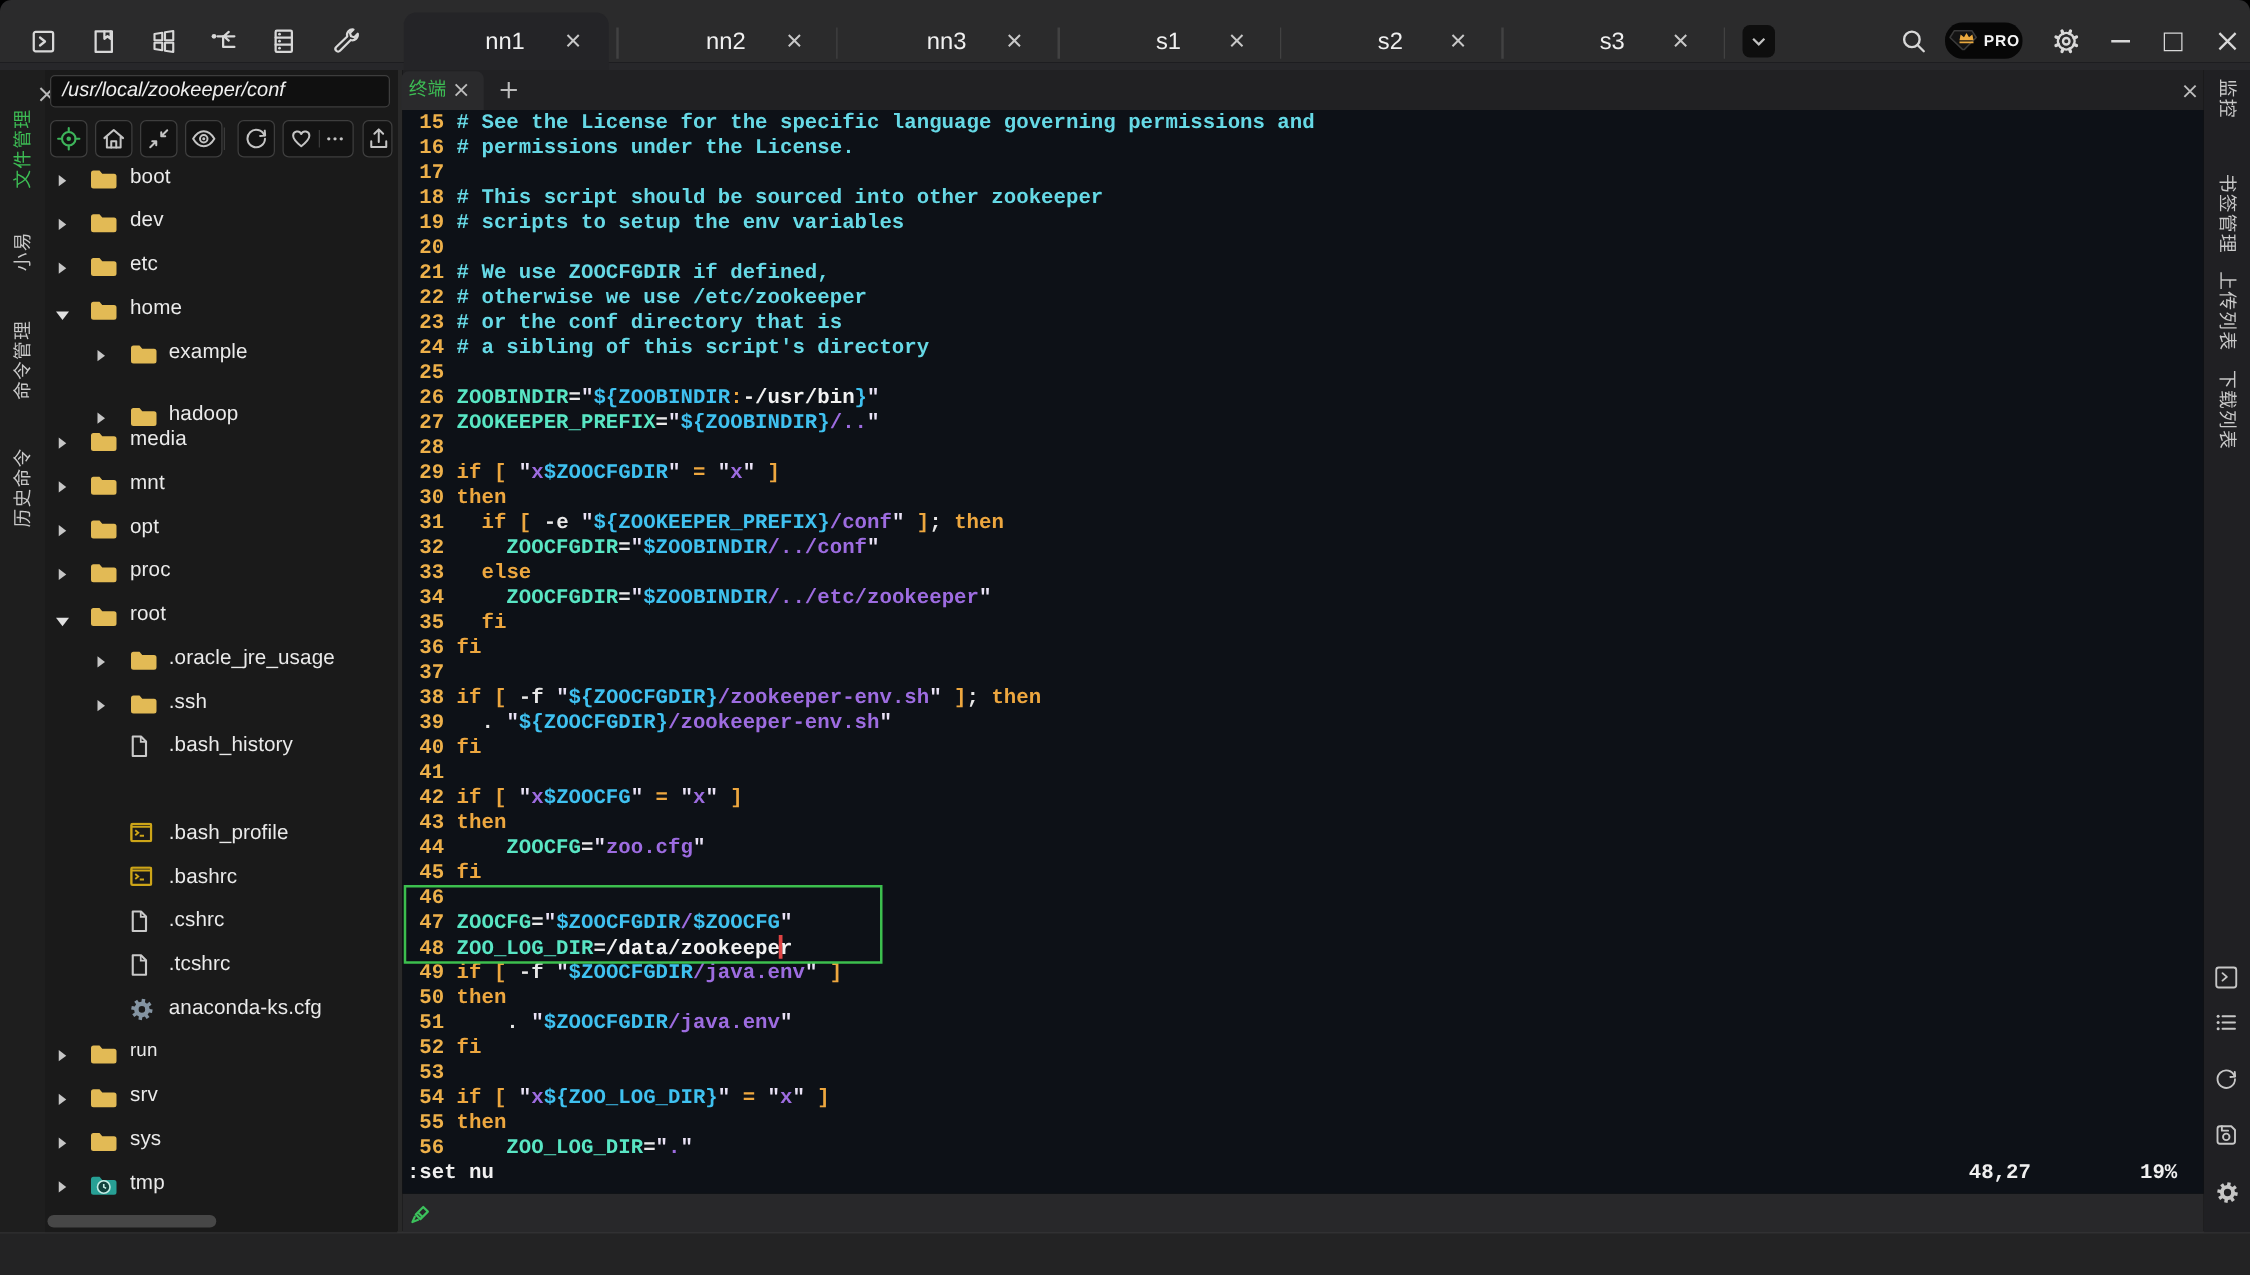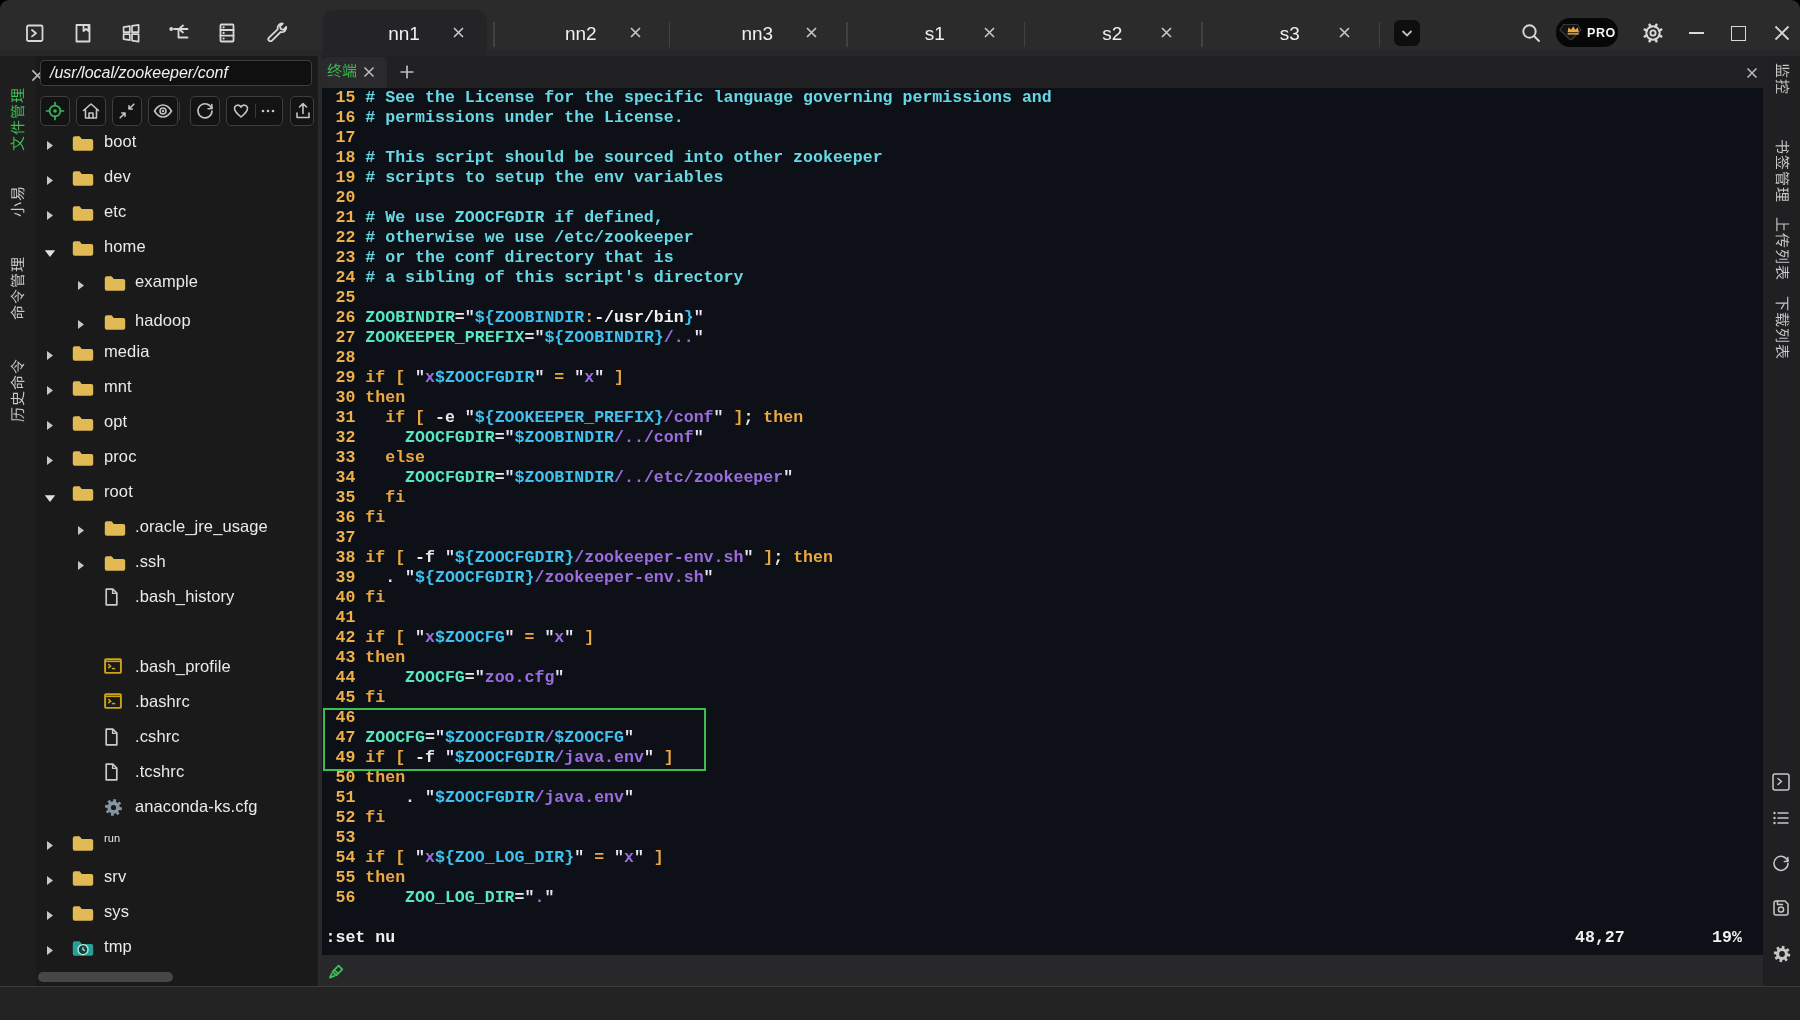--- a/index.html
+++ b/index.html
@@ -246,21 +246,21 @@
     </div>
 <div style="position:absolute;left:0;top:264.5px;width:282px;height:35px;">
       <div style="position:absolute;left:77px;top:12px;"><svg width="8" height="11" viewBox="0 0 8 11">
           <path d="M1 1 L7 5.5 L1 10 Z" fill="#c6c6c6"></path>
         </svg></div>
       <div style="position:absolute;left:104px;top:10px;"><svg width="22" height="17" viewBox="0 0 22 17">
           <path d="M0.8 3.3 A2 2 0 0 1 2.8 1.3 H7.6 L9.8 3.9 H19.2 A2 2 0 0 1 21.2 5.9 V13.7 A2 2 0 0 1 19.2 15.7 H2.8 A2 2 0 0 1 0.8 13.7 Z" fill="#e2ba55"></path>
         </svg></div>
       <div style="position:absolute;left:135px;top:7px;font-size:16.5px;letter-spacing:0.1px;color:#eaeaea;">example</div>
     </div>
-<div style="position:absolute;left:0;top:304px;width:282px;height:35px;">
+<div style="position:absolute;left:0;top:315px;width:282px;height:35px;">
       <div style="position:absolute;left:77px;top:12px;"><svg width="8" height="11" viewBox="0 0 8 11">
           <path d="M1 1 L7 5.5 L1 10 Z" fill="#c6c6c6"></path>
         </svg></div>
       <div style="position:absolute;left:104px;top:10px;"><svg width="22" height="17" viewBox="0 0 22 17">
           <path d="M0.8 3.3 A2 2 0 0 1 2.8 1.3 H7.6 L9.8 3.9 H19.2 A2 2 0 0 1 21.2 5.9 V13.7 A2 2 0 0 1 19.2 15.7 H2.8 A2 2 0 0 1 0.8 13.7 Z" fill="#e2ba55"></path>
         </svg></div>
       <div style="position:absolute;left:135px;top:7px;font-size:16.5px;letter-spacing:0.1px;color:#eaeaea;">hadoop</div>
     </div>
 <div style="position:absolute;left:0;top:334.5px;width:282px;height:35px;">
       <div style="position:absolute;left:46px;top:12px;"><svg width="8" height="11" viewBox="0 0 8 11">
@@ -370,21 +370,21 @@
         </svg></div>
       <div style="position:absolute;left:135px;top:7px;font-size:16.5px;letter-spacing:0.1px;color:#eaeaea;">anaconda-ks.cfg</div>
     </div>
 <div style="position:absolute;left:0;top:824.5px;width:282px;height:35px;">
       <div style="position:absolute;left:46px;top:12px;"><svg width="8" height="11" viewBox="0 0 8 11">
           <path d="M1 1 L7 5.5 L1 10 Z" fill="#c6c6c6"></path>
         </svg></div>
       <div style="position:absolute;left:72px;top:10px;"><svg width="22" height="17" viewBox="0 0 22 17">
           <path d="M0.8 3.3 A2 2 0 0 1 2.8 1.3 H7.6 L9.8 3.9 H19.2 A2 2 0 0 1 21.2 5.9 V13.7 A2 2 0 0 1 19.2 15.7 H2.8 A2 2 0 0 1 0.8 13.7 Z" fill="#e2ba55"></path>
         </svg></div>
-      <div style="position:absolute;left:104px;top:7px;font-size:11px;letter-spacing:0.1px;color:#eaeaea;">run</div>
+      <div style="position:absolute;left:104px;top:7px;font-size:15px;letter-spacing:0.1px;color:#eaeaea;">run</div>
     </div>
 <div style="position:absolute;left:0;top:894.5px;width:282px;height:35px;">
       <div style="position:absolute;left:46px;top:12px;"><svg width="8" height="11" viewBox="0 0 8 11">
           <path d="M1 1 L7 5.5 L1 10 Z" fill="#c6c6c6"></path>
         </svg></div>
       <div style="position:absolute;left:72px;top:10px;"><svg width="22" height="17" viewBox="0 0 22 17">
           <path d="M0.8 3.3 A2 2 0 0 1 2.8 1.3 H7.6 L9.8 3.9 H19.2 A2 2 0 0 1 21.2 5.9 V13.7 A2 2 0 0 1 19.2 15.7 H2.8 A2 2 0 0 1 0.8 13.7 Z" fill="#e2ba55"></path>
         </svg></div>
       <div style="position:absolute;left:104px;top:7px;font-size:16.5px;letter-spacing:0.1px;color:#eaeaea;">sys</div>
     </div>
@@ -458,20 +458,21 @@
 <div class="ln"><i class="nr"> 38 </i><i class="kw">if [ </i><i class="op">-f </i><i class="qt">"</i><i class="va">${ZOOCFGDIR}</i><i class="st">/zookeeper-env.sh</i><i class="qt">"</i><i class="kw"> ]</i><i class="op">; </i><i class="kw">then</i></div>
 <div class="ln"><i class="nr"> 39 </i>  <i class="op">. </i><i class="qt">"</i><i class="va">${ZOOCFGDIR}</i><i class="st">/zookeeper-env.sh</i><i class="qt">"</i></div>
 <div class="ln"><i class="nr"> 40 </i><i class="kw">fi</i></div>
 <div class="ln"><i class="nr"> 41 </i></div>
 <div class="ln"><i class="nr"> 42 </i><i class="kw">if [ </i><i class="qt">"</i><i class="st">x</i><i class="va">$ZOOCFG</i><i class="qt">"</i><i class="kw"> = </i><i class="qt">"</i><i class="st">x</i><i class="qt">"</i><i class="kw"> ]</i></div>
 <div class="ln"><i class="nr"> 43 </i><i class="kw">then</i></div>
 <div class="ln"><i class="nr"> 44 </i>    <i class="lh">ZOOCFG</i><i class="op">=</i><i class="qt">"</i><i class="st">zoo.cfg</i><i class="qt">"</i></div>
 <div class="ln"><i class="nr"> 45 </i><i class="kw">fi</i></div>
 <div class="ln"><i class="nr"> 46 </i></div>
 <div class="ln"><i class="nr"> 47 </i><i class="lh">ZOOCFG</i><i class="op">=</i><i class="qt">"</i><i class="va">$ZOOCFGDIR</i><i class="st">/</i><i class="va">$ZOOCFG</i><i class="qt">"</i></div>
+<div class="ln"><i class="nr"> 48 </i><i class="lh">ZOO_LOG_DIR</i><i class="op">=</i><i class="wh">/data/zookeepe</i><b class="cur"></b><i class="wh">r</i></div>
 <div class="ln"><i class="nr"> 49 </i><i class="kw">if [ </i><i class="op">-f </i><i class="qt">"</i><i class="va">$ZOOCFGDIR</i><i class="st">/java.env</i><i class="qt">"</i><i class="kw"> ]</i></div>
 <div class="ln"><i class="nr"> 50 </i><i class="kw">then</i></div>
 <div class="ln"><i class="nr"> 51 </i>    <i class="op">. </i><i class="qt">"</i><i class="va">$ZOOCFGDIR</i><i class="st">/java.env</i><i class="qt">"</i></div>
 <div class="ln"><i class="nr"> 52 </i><i class="kw">fi</i></div>
 <div class="ln"><i class="nr"> 53 </i></div>
 <div class="ln"><i class="nr"> 54 </i><i class="kw">if [ </i><i class="qt">"</i><i class="st">x</i><i class="va">${ZOO_LOG_DIR}</i><i class="qt">"</i><i class="kw"> = </i><i class="qt">"</i><i class="st">x</i><i class="qt">"</i><i class="kw"> ]</i></div>
 <div class="ln"><i class="nr"> 55 </i><i class="kw">then</i></div>
 <div class="ln"><i class="nr"> 56 </i>    <i class="lh">ZOO_LOG_DIR</i><i class="op">=</i><i class="qt">"</i><i class="st">.</i><i class="qt">"</i></div>
 </div>
 <div class="abs" style="left:325.5px;top:928px;font:bold 16.58px 'Liberation Mono';line-height:20px;color:#f0f0f0;white-space:pre;">:set nu</div>

